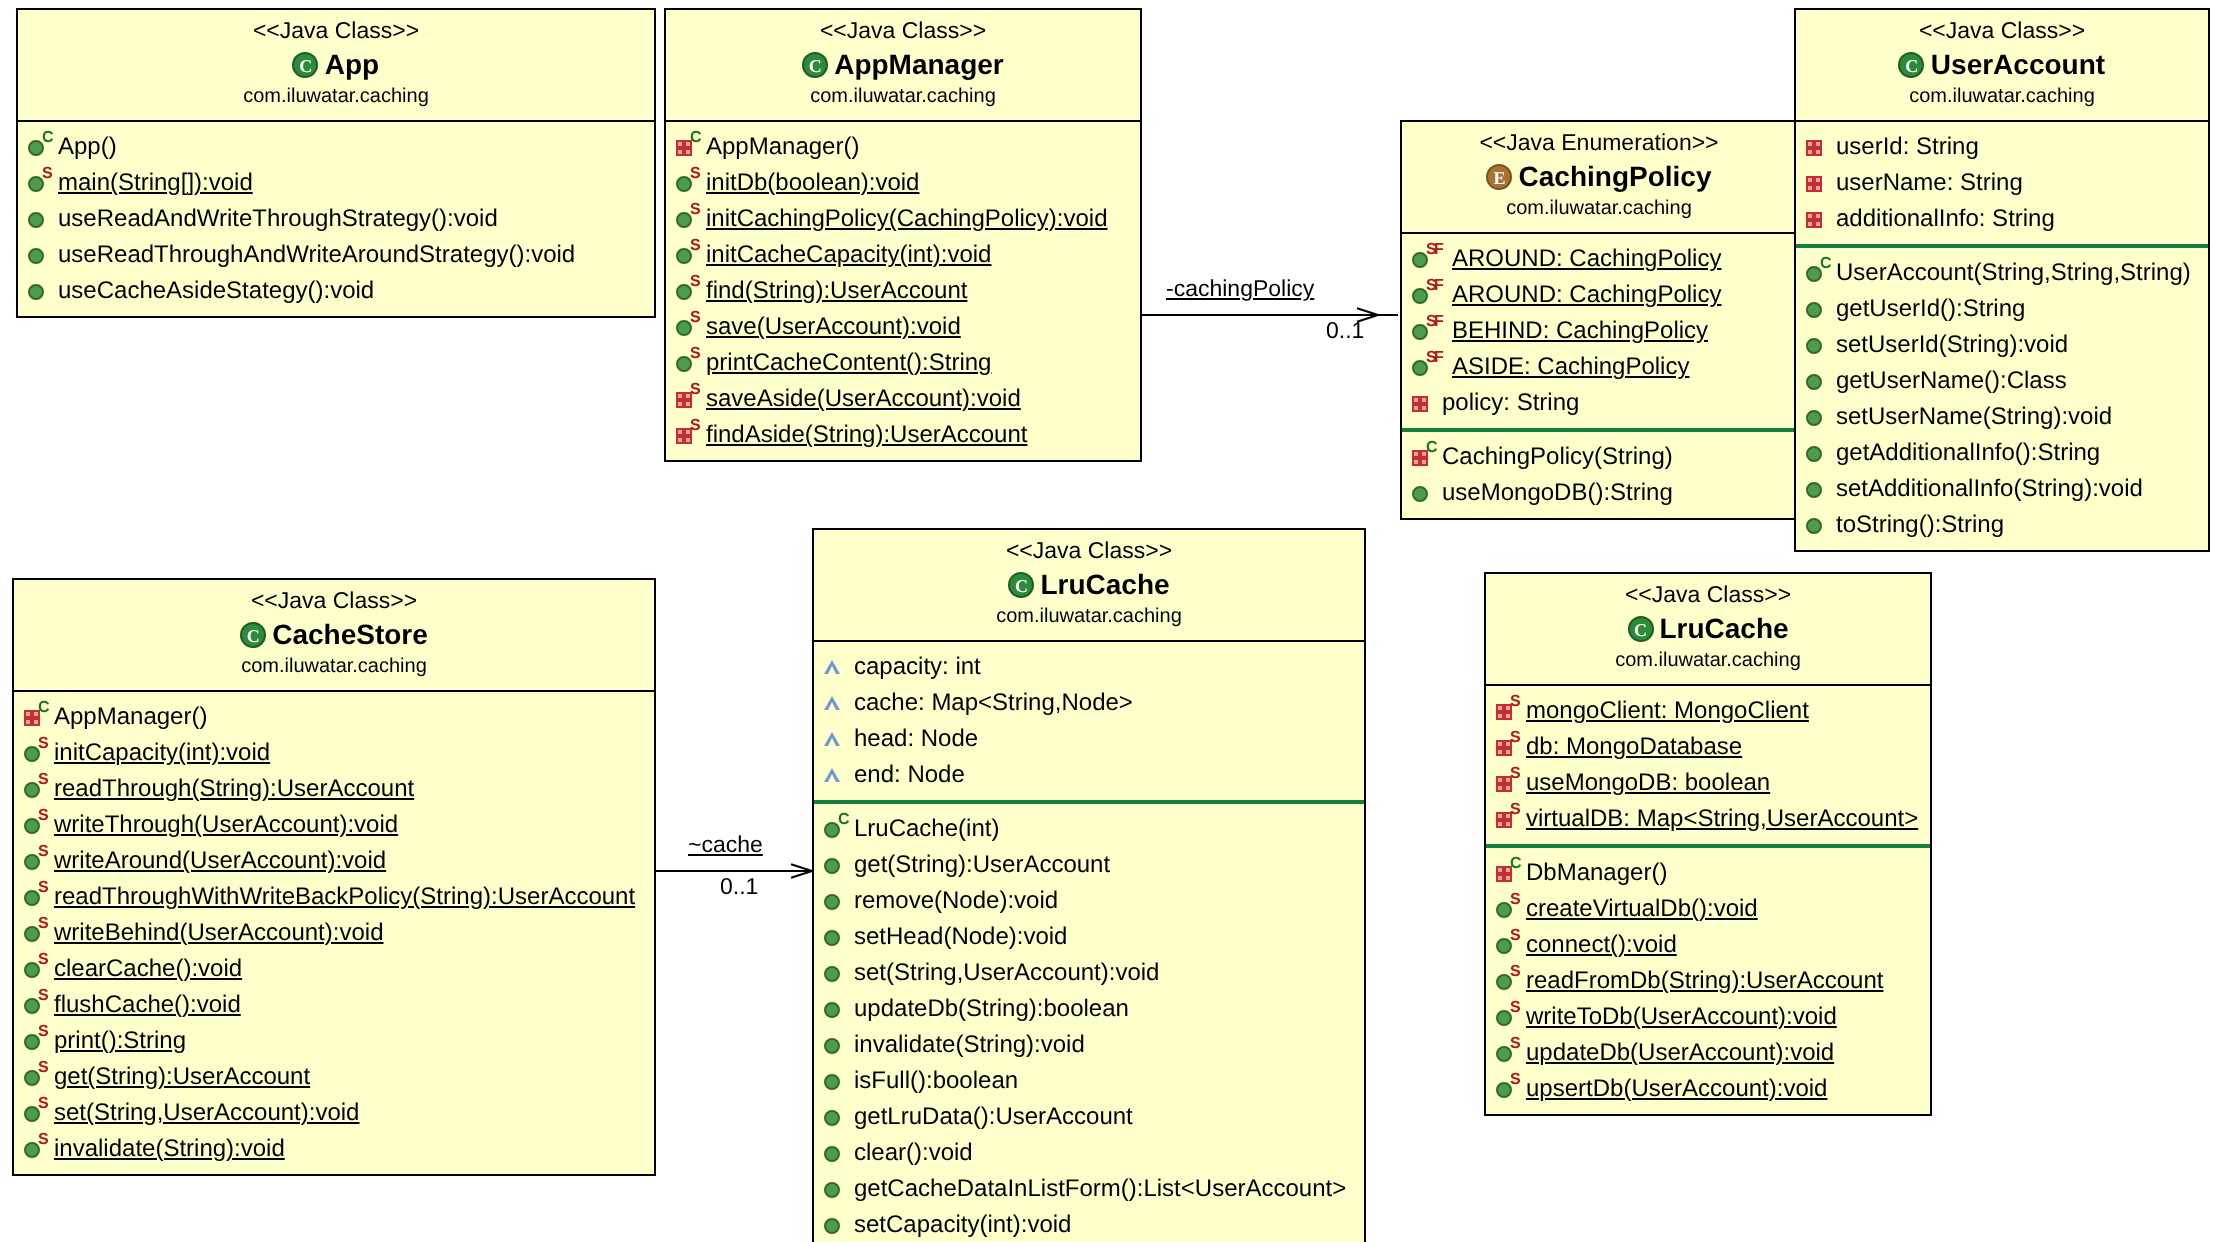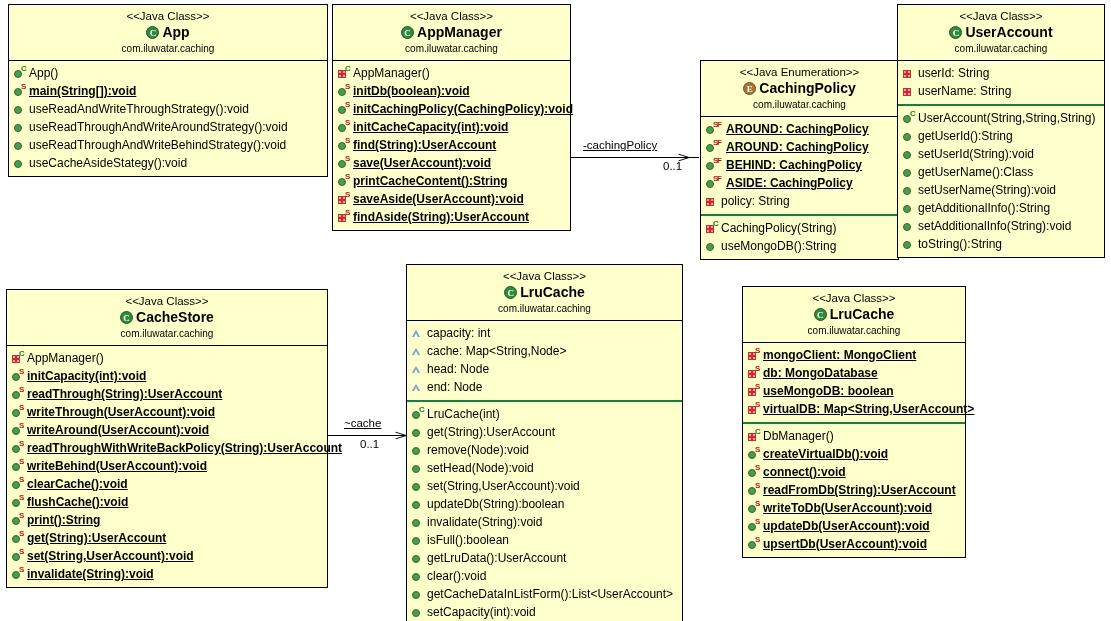--- a/index.html
+++ b/index.html
@@ -74,21 +74,20 @@
     line-height: 18px;
     height: 18px;
     white-space: nowrap;
     font-size: 12px;
   }
   .member .mtext {
     padding-left: 2px;
   }
   .member.underline .mtext {
     text-decoration: underline;
-    font-weight: bold;
   }
 
   
   .ic {
     position: relative;
     flex: 0 0 auto;
     width: 14px;
     height: 18px;
     display: inline-block;
   }
@@ -296,26 +295,20 @@
         <div class="member">
           <span class="ic">
             <span class="ball"></span>
           </span>
           <span class="mtext">useReadThroughAndWriteAroundStrategy():void</span>
         </div>
         <div class="member">
           <span class="ic">
             <span class="ball"></span>
           </span>
-          <span class="mtext">useReadThroughAndWriteBehindStrategy():void</span>
-        </div>
-        <div class="member">
-          <span class="ic">
-            <span class="ball"></span>
-          </span>
           <span class="mtext">useCacheAsideStategy():void</span>
         </div>
       </div>
   </div>
 
   <div class="uml-class" style="left:332px; top:4px; width:239px;">
     <div class="uml-header">
       <div class="stereotype">&lt;&lt;Java Class&gt;&gt;</div>
       <div class="class-title-row">
         <span class="kind cls">
@@ -476,20 +469,26 @@
           <span class="ic">
             <span class="sq"></span>
           </span>
           <span class="mtext">userId: String</span>
         </div>
         <div class="member">
           <span class="ic">
             <span class="sq"></span>
           </span>
           <span class="mtext">userName: String</span>
+        </div>
+        <div class="member">
+          <span class="ic">
+            <span class="sq"></span>
+          </span>
+          <span class="mtext">additionalInfo: String</span>
         </div>
       </div>
     <div class="uml-compartment">
         <div class="member">
           <span class="ic">
             <span class="ball"></span>
             <span class="sup c">C</span>
           </span>
           <span class="mtext">UserAccount(String,String,String)</span>
         </div>

